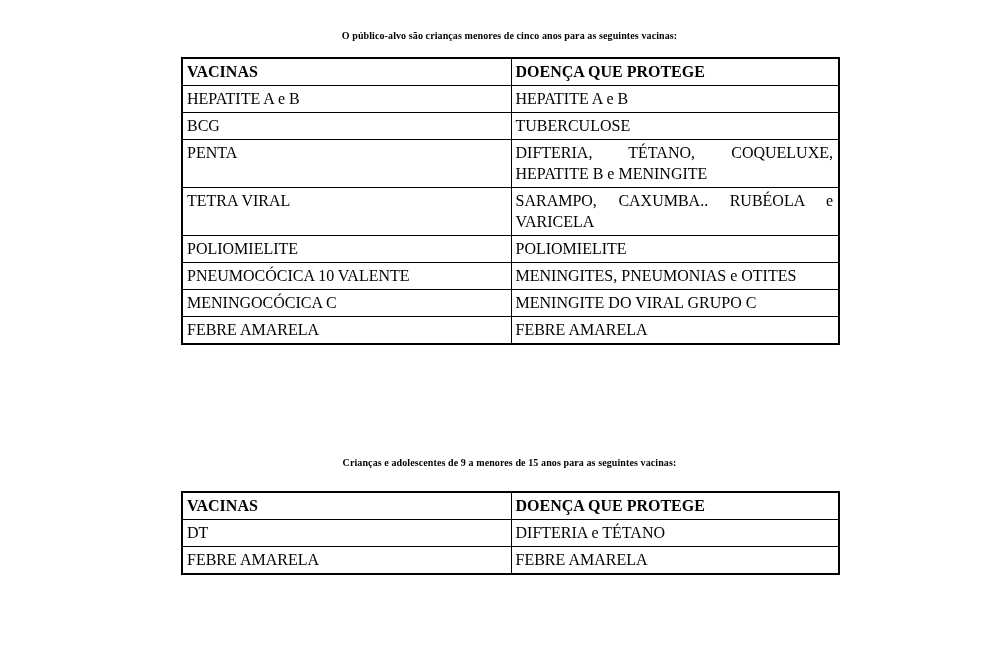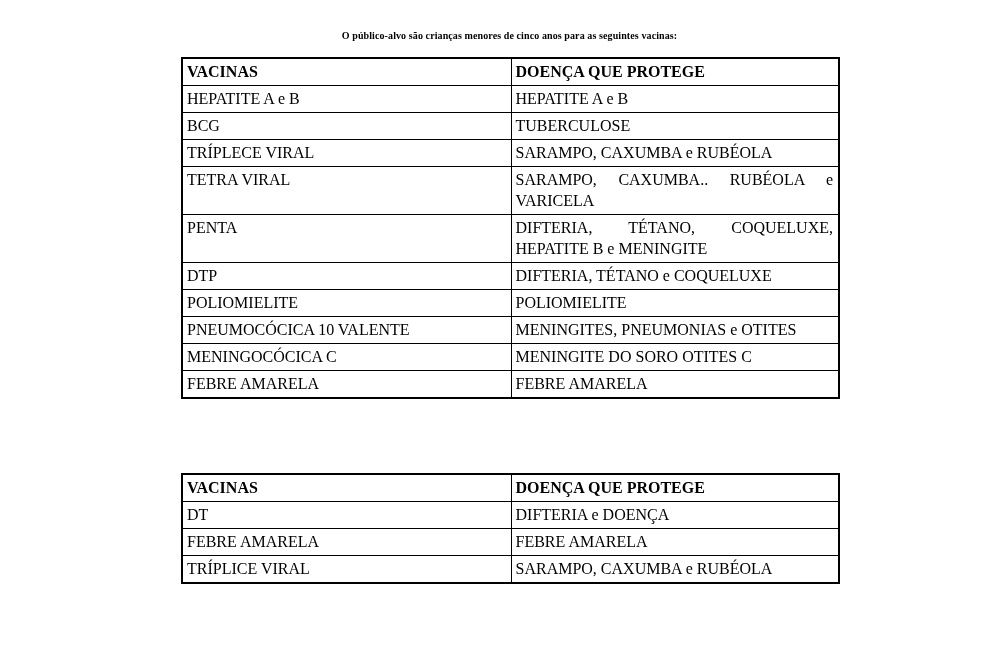--- a/index.html
+++ b/index.html
@@ -77,77 +77,66 @@
       <tbody>
           <tr>
             <td class="vaccine-col">HEPATITE A e B</td>
             <td class="disease-col">HEPATITE A e B</td>
           </tr>
           <tr>
             <td class="vaccine-col">BCG</td>
             <td class="disease-col">TUBERCULOSE</td>
           </tr>
           <tr>
-            <td class="vaccine-col">TRÍPLECE VIRAL</td>
-            <td class="disease-col">SARAMPO, CAXUMBA e RUBÉOLA</td>
+            <td class="vaccine-col">PENTA</td>
+            <td class="disease-col">DIFTERIA, TÉTANO, COQUELUXE, HEPATITE B e MENINGITE</td>
           </tr>
           <tr>
             <td class="vaccine-col">TETRA VIRAL</td>
             <td class="disease-col">SARAMPO, CAXUMBA.. RUBÉOLA e VARICELA</td>
-          </tr>
-          <tr>
-            <td class="vaccine-col">PENTA</td>
-            <td class="disease-col">DIFTERIA, TÉTANO, COQUELUXE, HEPATITE B e MENINGITE</td>
-          </tr>
-          <tr>
-            <td class="vaccine-col">DTP</td>
-            <td class="disease-col">DIFTERIA, TÉTANO e COQUELUXE</td>
           </tr>
           <tr>
             <td class="vaccine-col">POLIOMIELITE</td>
             <td class="disease-col">POLIOMIELITE</td>
           </tr>
           <tr>
             <td class="vaccine-col">PNEUMOCÓCICA 10 VALENTE</td>
             <td class="disease-col">MENINGITES, PNEUMONIAS e OTITES</td>
           </tr>
           <tr>
             <td class="vaccine-col">MENINGOCÓCICA C</td>
-            <td class="disease-col">MENINGITE DO SORO OTITES C</td>
+            <td class="disease-col">MENINGITE DO VIRAL GRUPO C</td>
           </tr>
           <tr>
             <td class="vaccine-col">FEBRE AMARELA</td>
             <td class="disease-col">FEBRE AMARELA</td>
           </tr>
         </tbody>
     </table>
   </section>
 
   <section class="table-block second">
+    <div class="table-title">Crianças e adolescentes de 9 a menores de 15 anos para as seguintes vacinas:</div>
     <table class="vacc-table">
       <colgroup>
           <col class="c-vaccine">
           <col class="c-disease">
         </colgroup>
       <thead>
           <tr>
             <th>VACINAS</th>
             <th>DOENÇA QUE PROTEGE</th>
           </tr>
         </thead>
       <tbody>
           <tr>
             <td class="vaccine-col">DT</td>
-            <td class="disease-col">DIFTERIA e DOENÇA</td>
+            <td class="disease-col">DIFTERIA e TÉTANO</td>
           </tr>
           <tr>
             <td class="vaccine-col">FEBRE AMARELA</td>
             <td class="disease-col">FEBRE AMARELA</td>
-          </tr>
-          <tr>
-            <td class="vaccine-col">TRÍPLICE VIRAL</td>
-            <td class="disease-col">SARAMPO, CAXUMBA e RUBÉOLA</td>
           </tr>
         </tbody>
     </table>
   </section>
 
 </div>
 
 </body></html>

